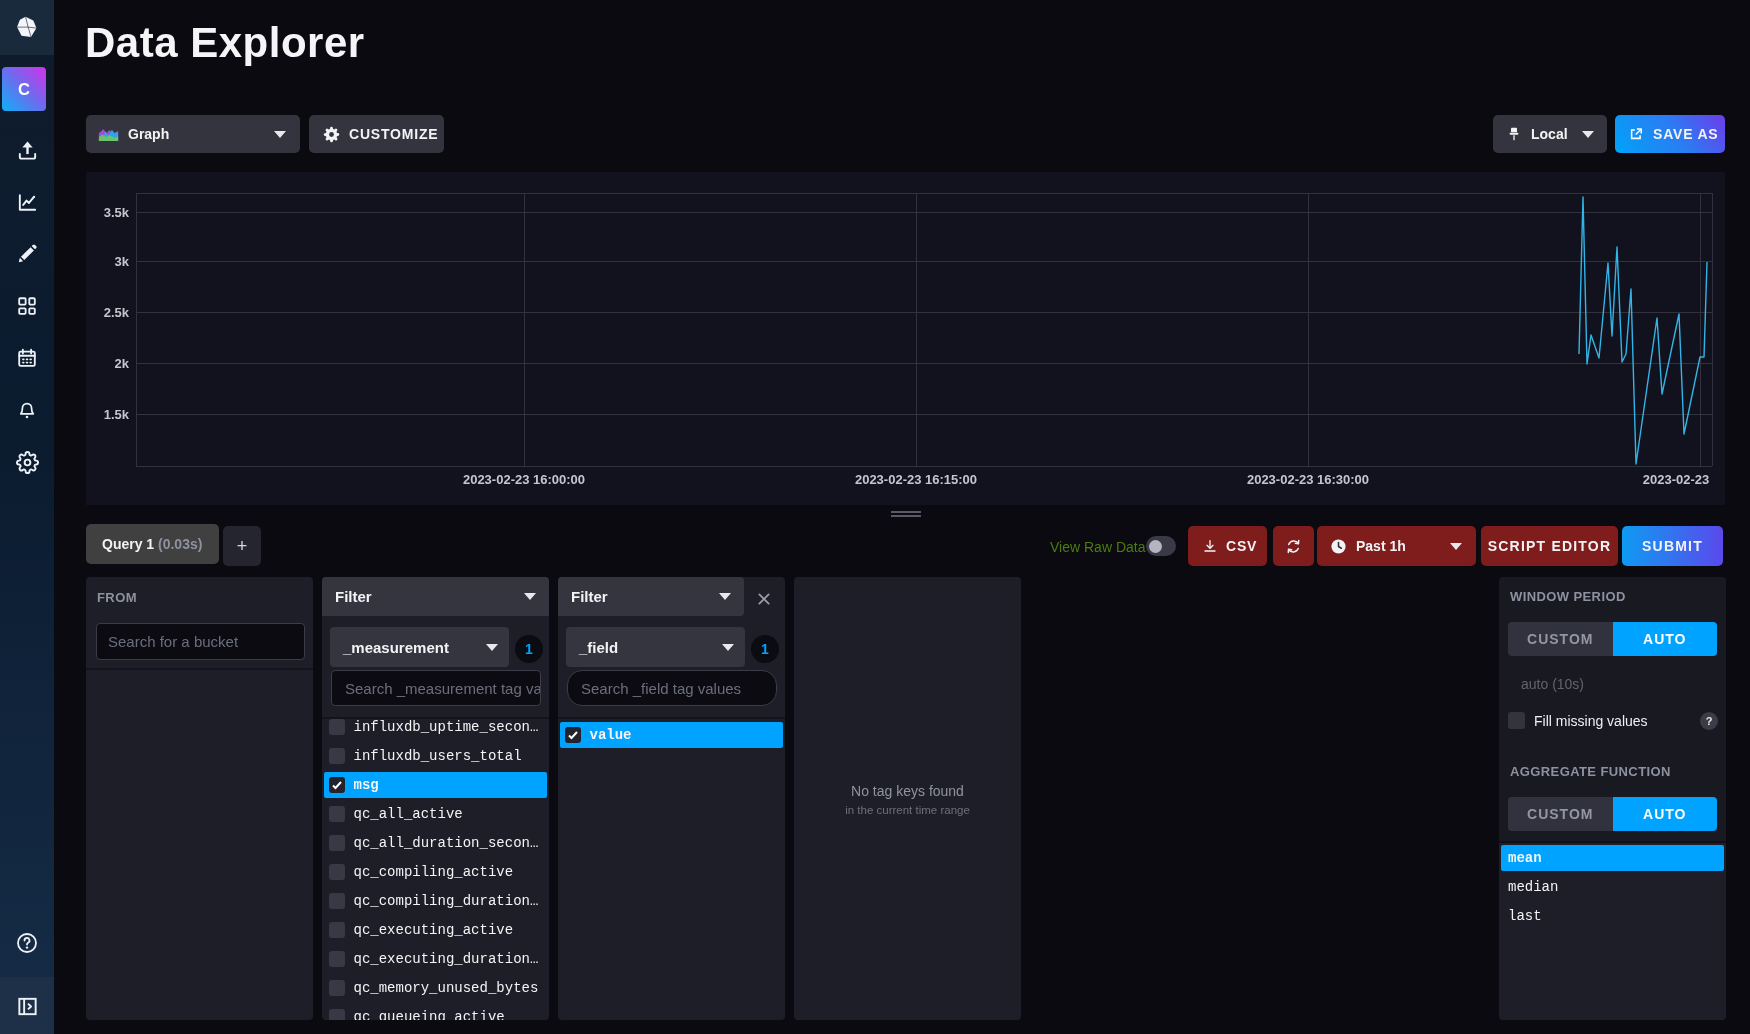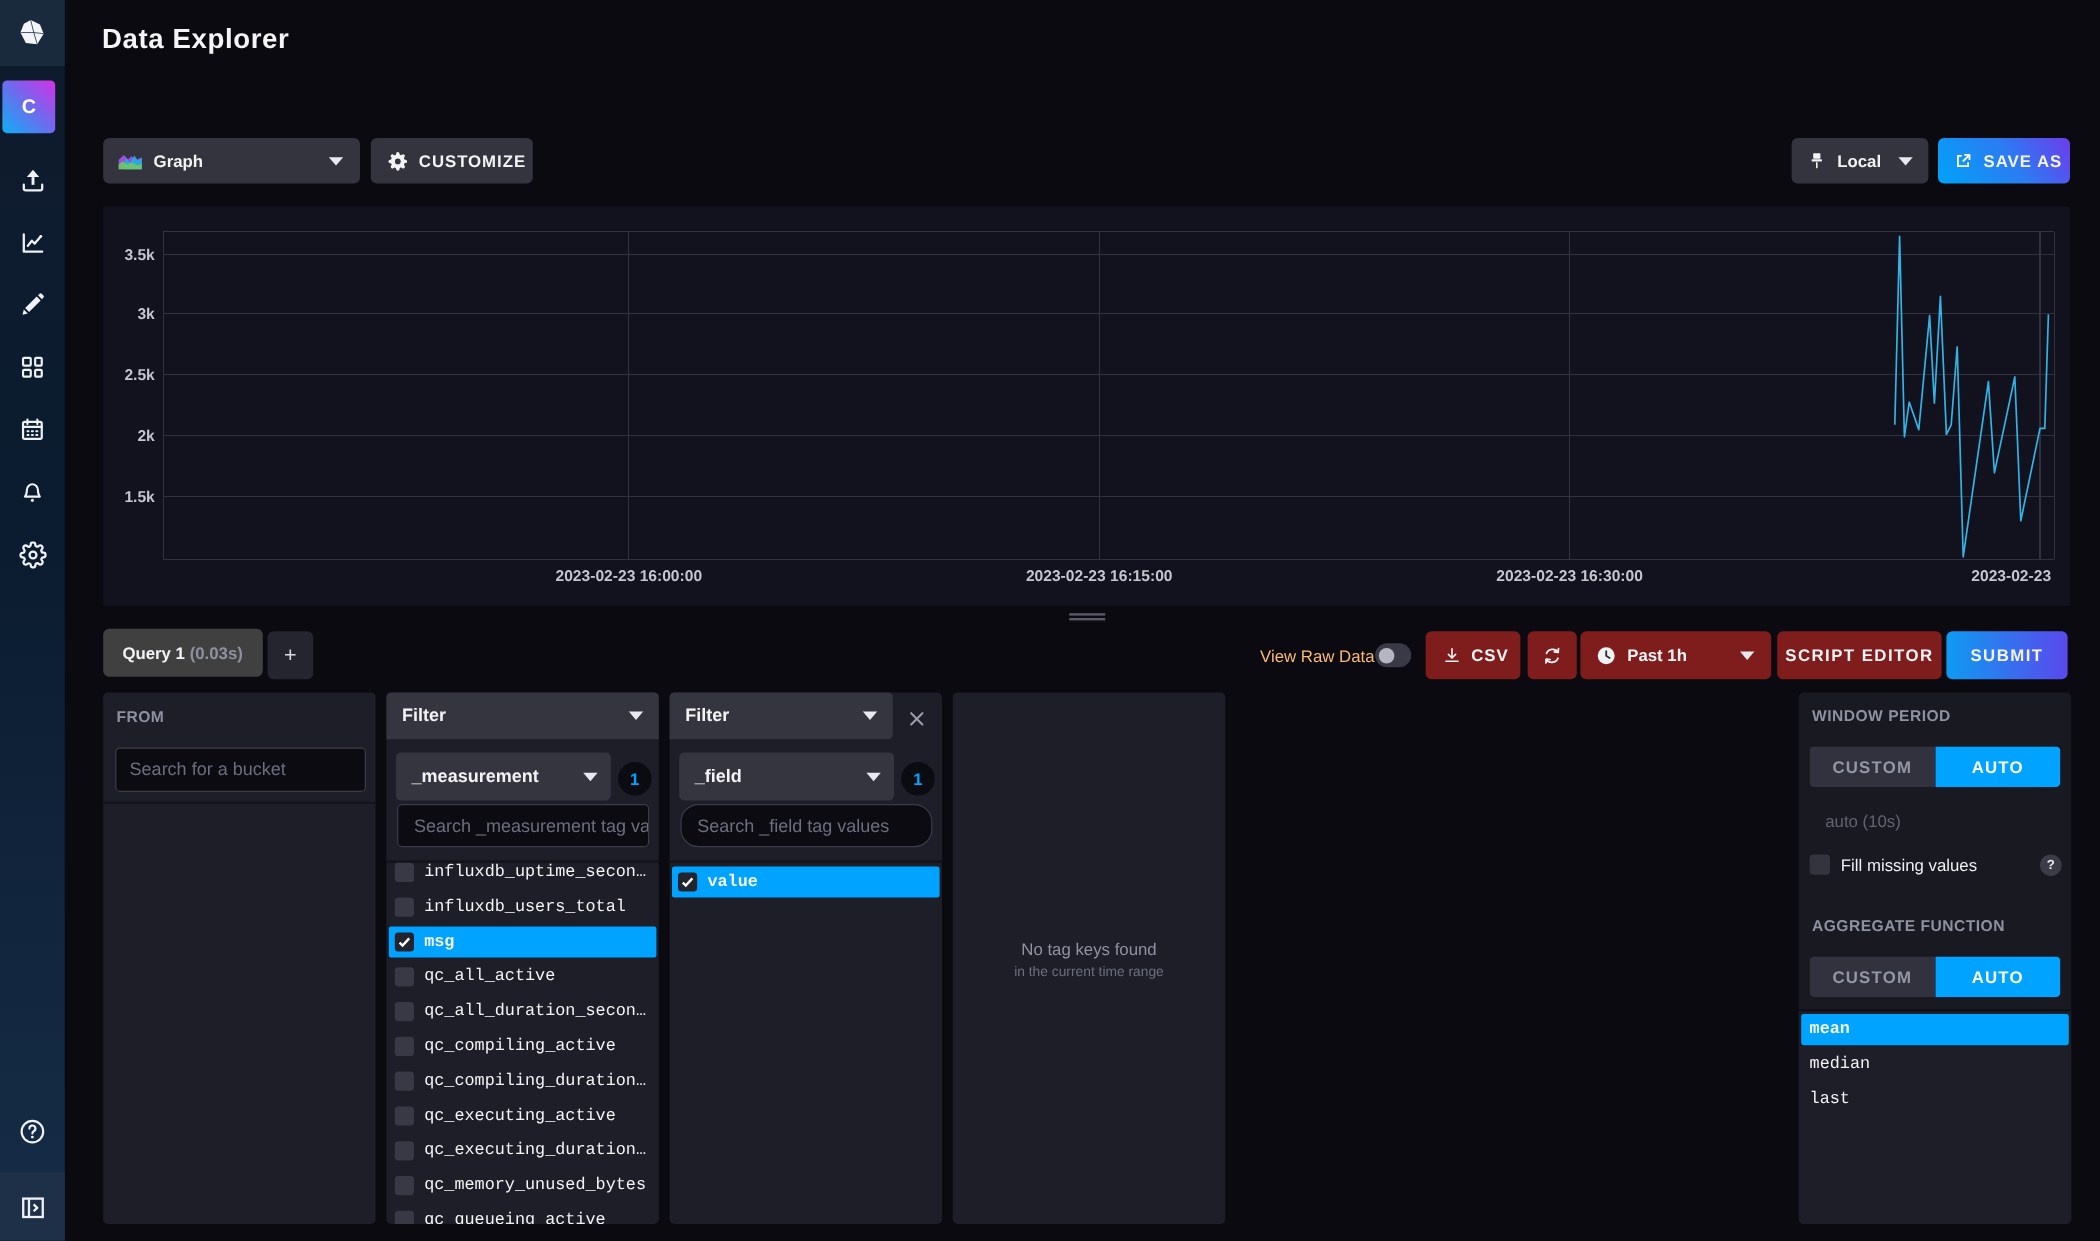--- a/index.html
+++ b/index.html
@@ -22,21 +22,21 @@
 
 
 .btn { position:absolute; height:38px; border-radius:5px; background:#34343e; color:#f3f3f6;
   display:flex; align-items:center; font-weight:bold; font-size:14px; }
 .btn2 { position:absolute; height:40px; border-radius:5px; background:#7f1d1d; color:#f3f3f6;
   display:flex; align-items:center; font-weight:bold; font-size:14px; }
 .caret { width:0; height:0; border-left:6px solid transparent; border-right:6px solid transparent;
   border-top:7px solid #e8e8ee; }
 
 
-#title { position:absolute; left:85px; top:19px; font-size:23px; font-weight:bold; color:#f5f5f7; letter-spacing:0.5px; }
+#title { position:absolute; left:85px; top:19px; font-size:42px; font-weight:bold; color:#f5f5f7; letter-spacing:0.5px; }
 
 
 #chart { position:absolute; left:86px; top:172px; width:1639px; height:333px; background:#12121e; }
 
 
 .panel { position:absolute; top:577px; height:443px; background:#1e1e28; border-radius:4px; }
 .panel-head { position:absolute; left:0; top:0; height:39px; background:#35353f;
   border-radius:4px 4px 0 0; display:flex; align-items:center; color:#f3f3f6; font-weight:bold; font-size:15px; }
 .srch { white-space:nowrap; overflow:hidden; position:absolute; height:35px; background:#0b0b11; border:1px solid #3c3c49; border-radius:4px;
   color:#6b6e7d; font-size:15px; display:flex; align-items:center; padding-left:11px; }
@@ -202,21 +202,21 @@
 
   <div class="abs" style="left:891px; top:511px; width:30px; height:2px; background:#5a5a66"></div>
   <div class="abs" style="left:891px; top:515px; width:30px; height:2px; background:#5a5a66"></div>
 
   <div class="btn2" style="left:86px; top:524px; width:133px; background:#404040;">
     <span style="margin-left:16px">Query 1&nbsp;</span>
       <span style="color:#8e91a0">(0.03s)</span>
   </div>
   <div class="btn2" style="left:223px; top:526px; width:38px; background:#25252f; justify-content:center; font-size:18px; font-weight:normal; color:#d8d8de;">+</div>
 
-  <div class="abs" style="left:1050px; top:539px; color:#fdba74; font-size:14px;">View Raw Data</div>
+  <div class="abs" style="left:1050px; top:539px; color:#4d7c0f; font-size:14px;">View Raw Data</div>
   <div class="abs" style="left:1146px; top:536px; width:30px; height:20px; border-radius:10px; background:#3a3a47;">
     <div style="position:absolute;left:3px;top:3.5px;width:13px;height:13px;border-radius:50%;background:#b4b5c1"></div>
   </div>
   <div class="btn2" style="left:1188px; top:526px; width:79px;">
     <svg width="16" height="16" viewBox="0 0 24 24" fill="none" stroke="#f3f3f6" stroke-width="2" stroke-linecap="round" stroke-linejoin="round" style="margin-left:14px">
       <path d="M12 4v11"></path>
         <path d="M7.5 11L12 15.5 16.5 11"></path>
         <path d="M4.5 19.5h15"></path>
     </svg>
     <span style="margin-left:8px; letter-spacing:0.8px">CSV</span>

